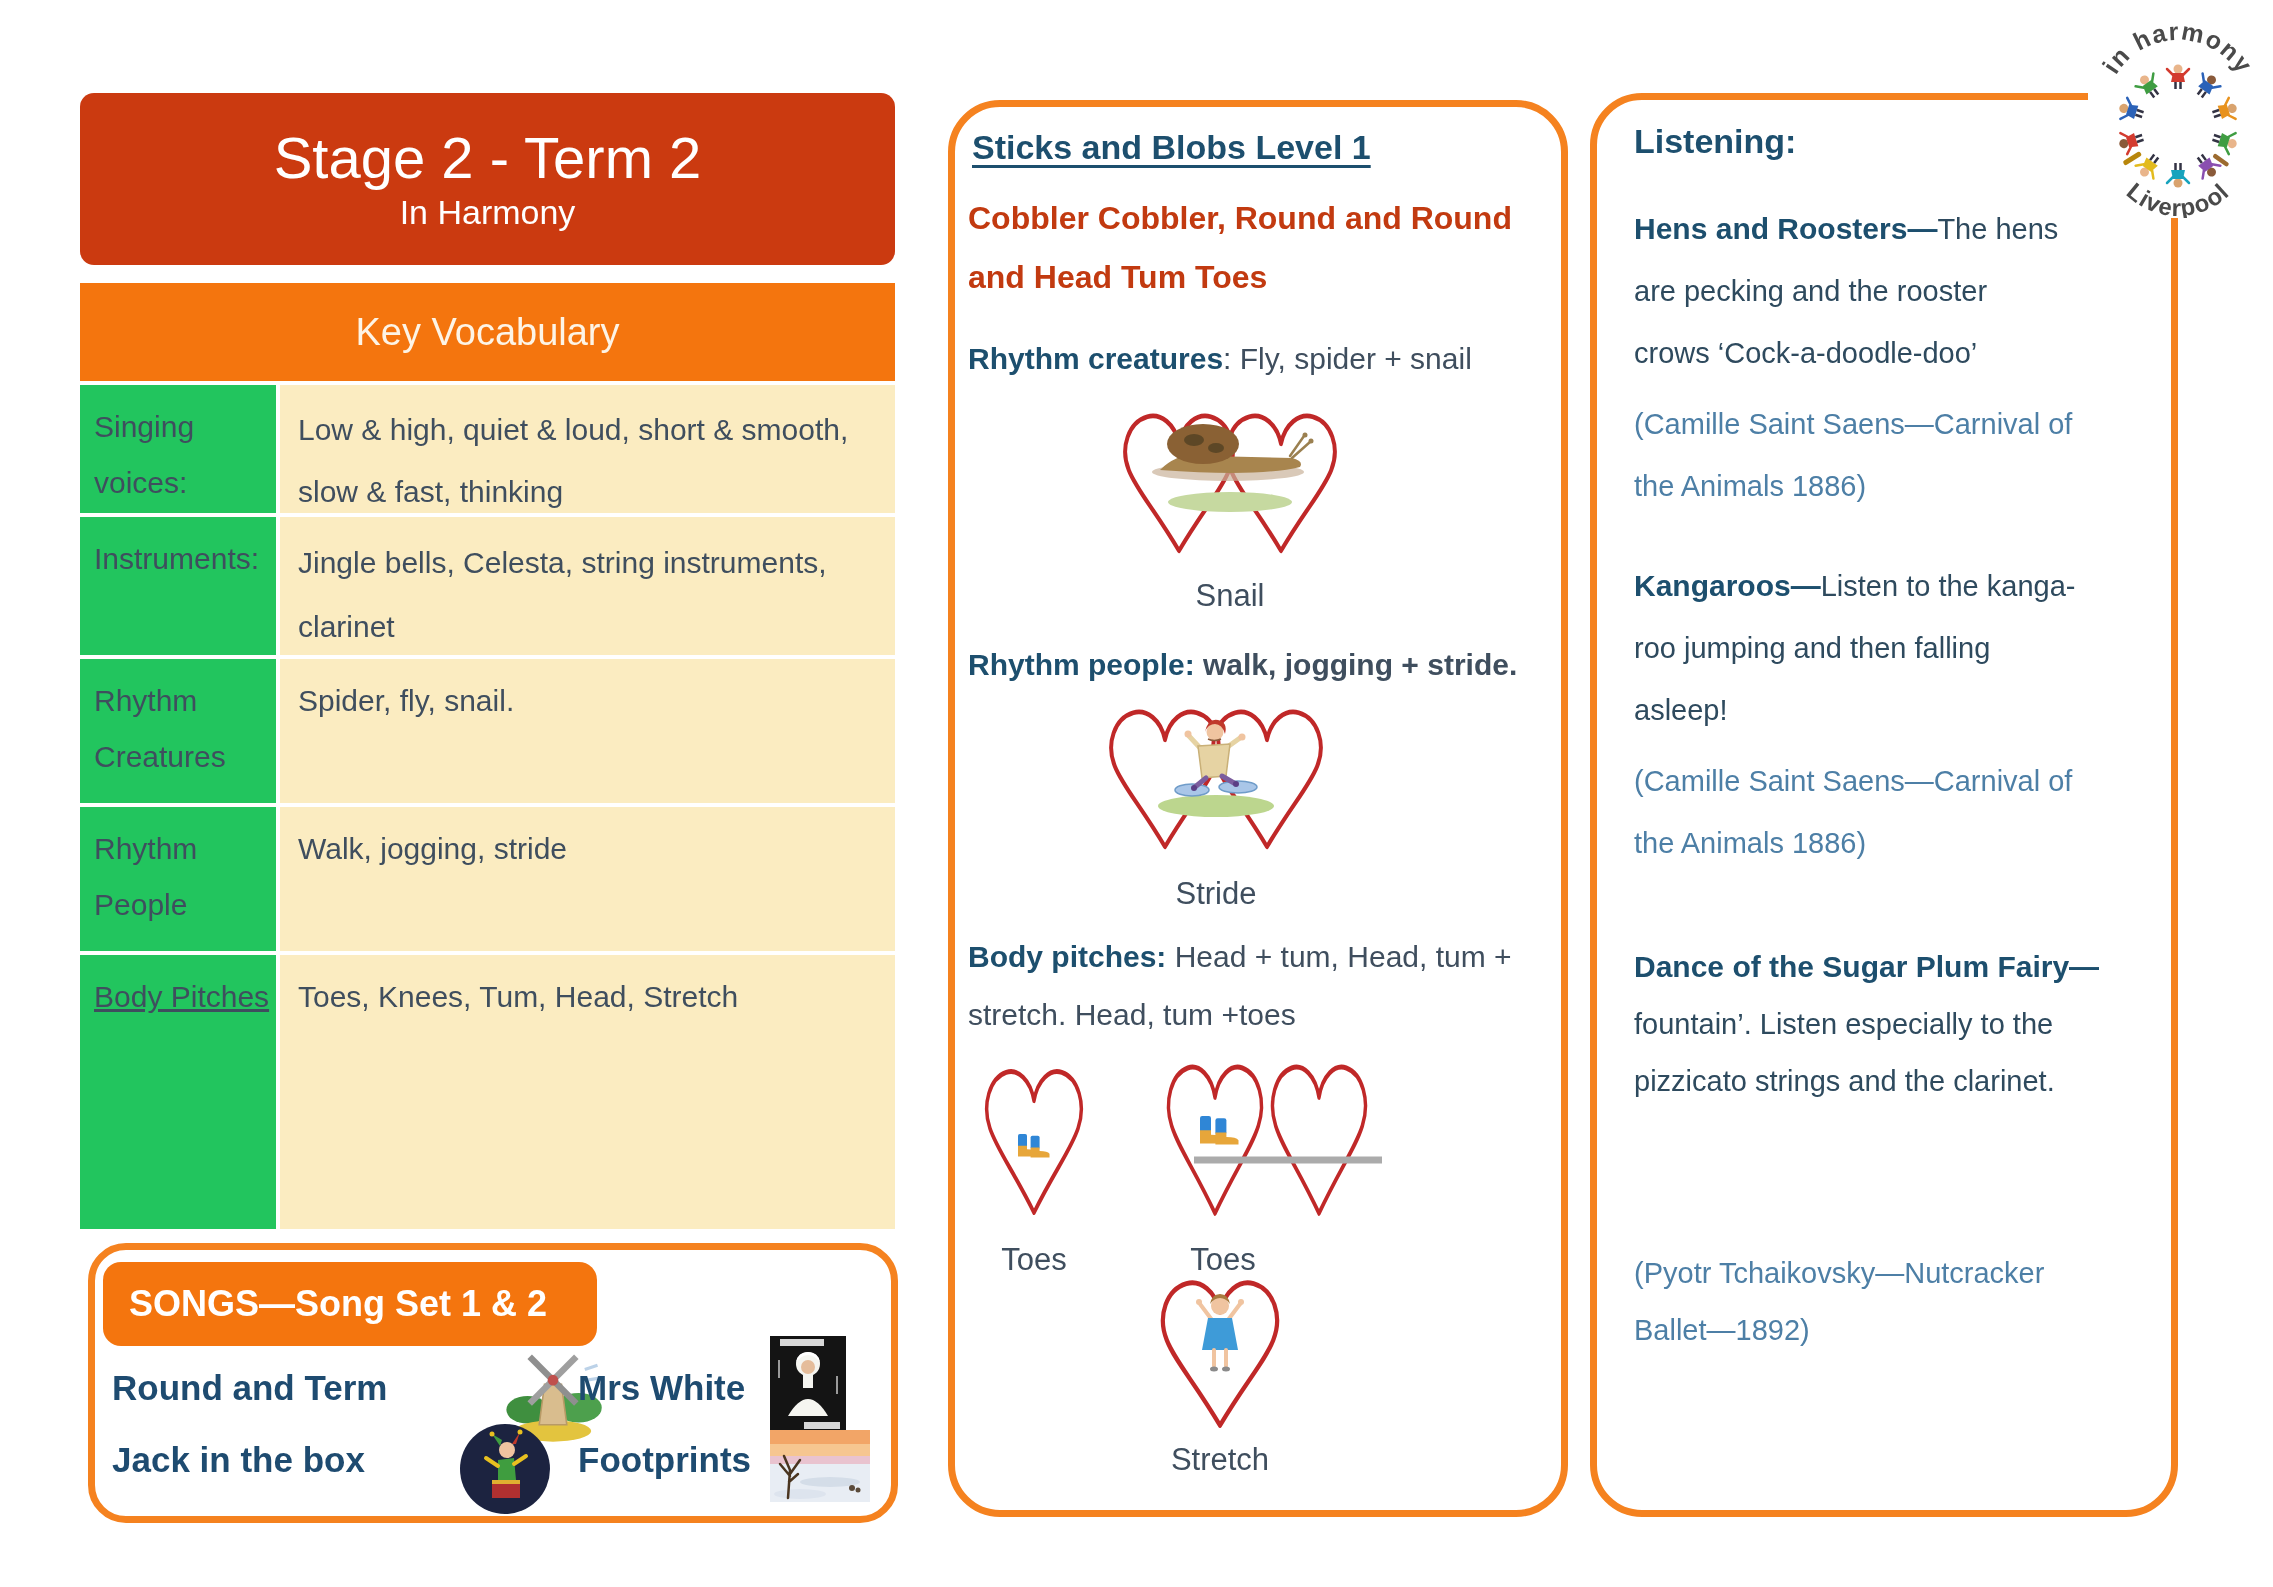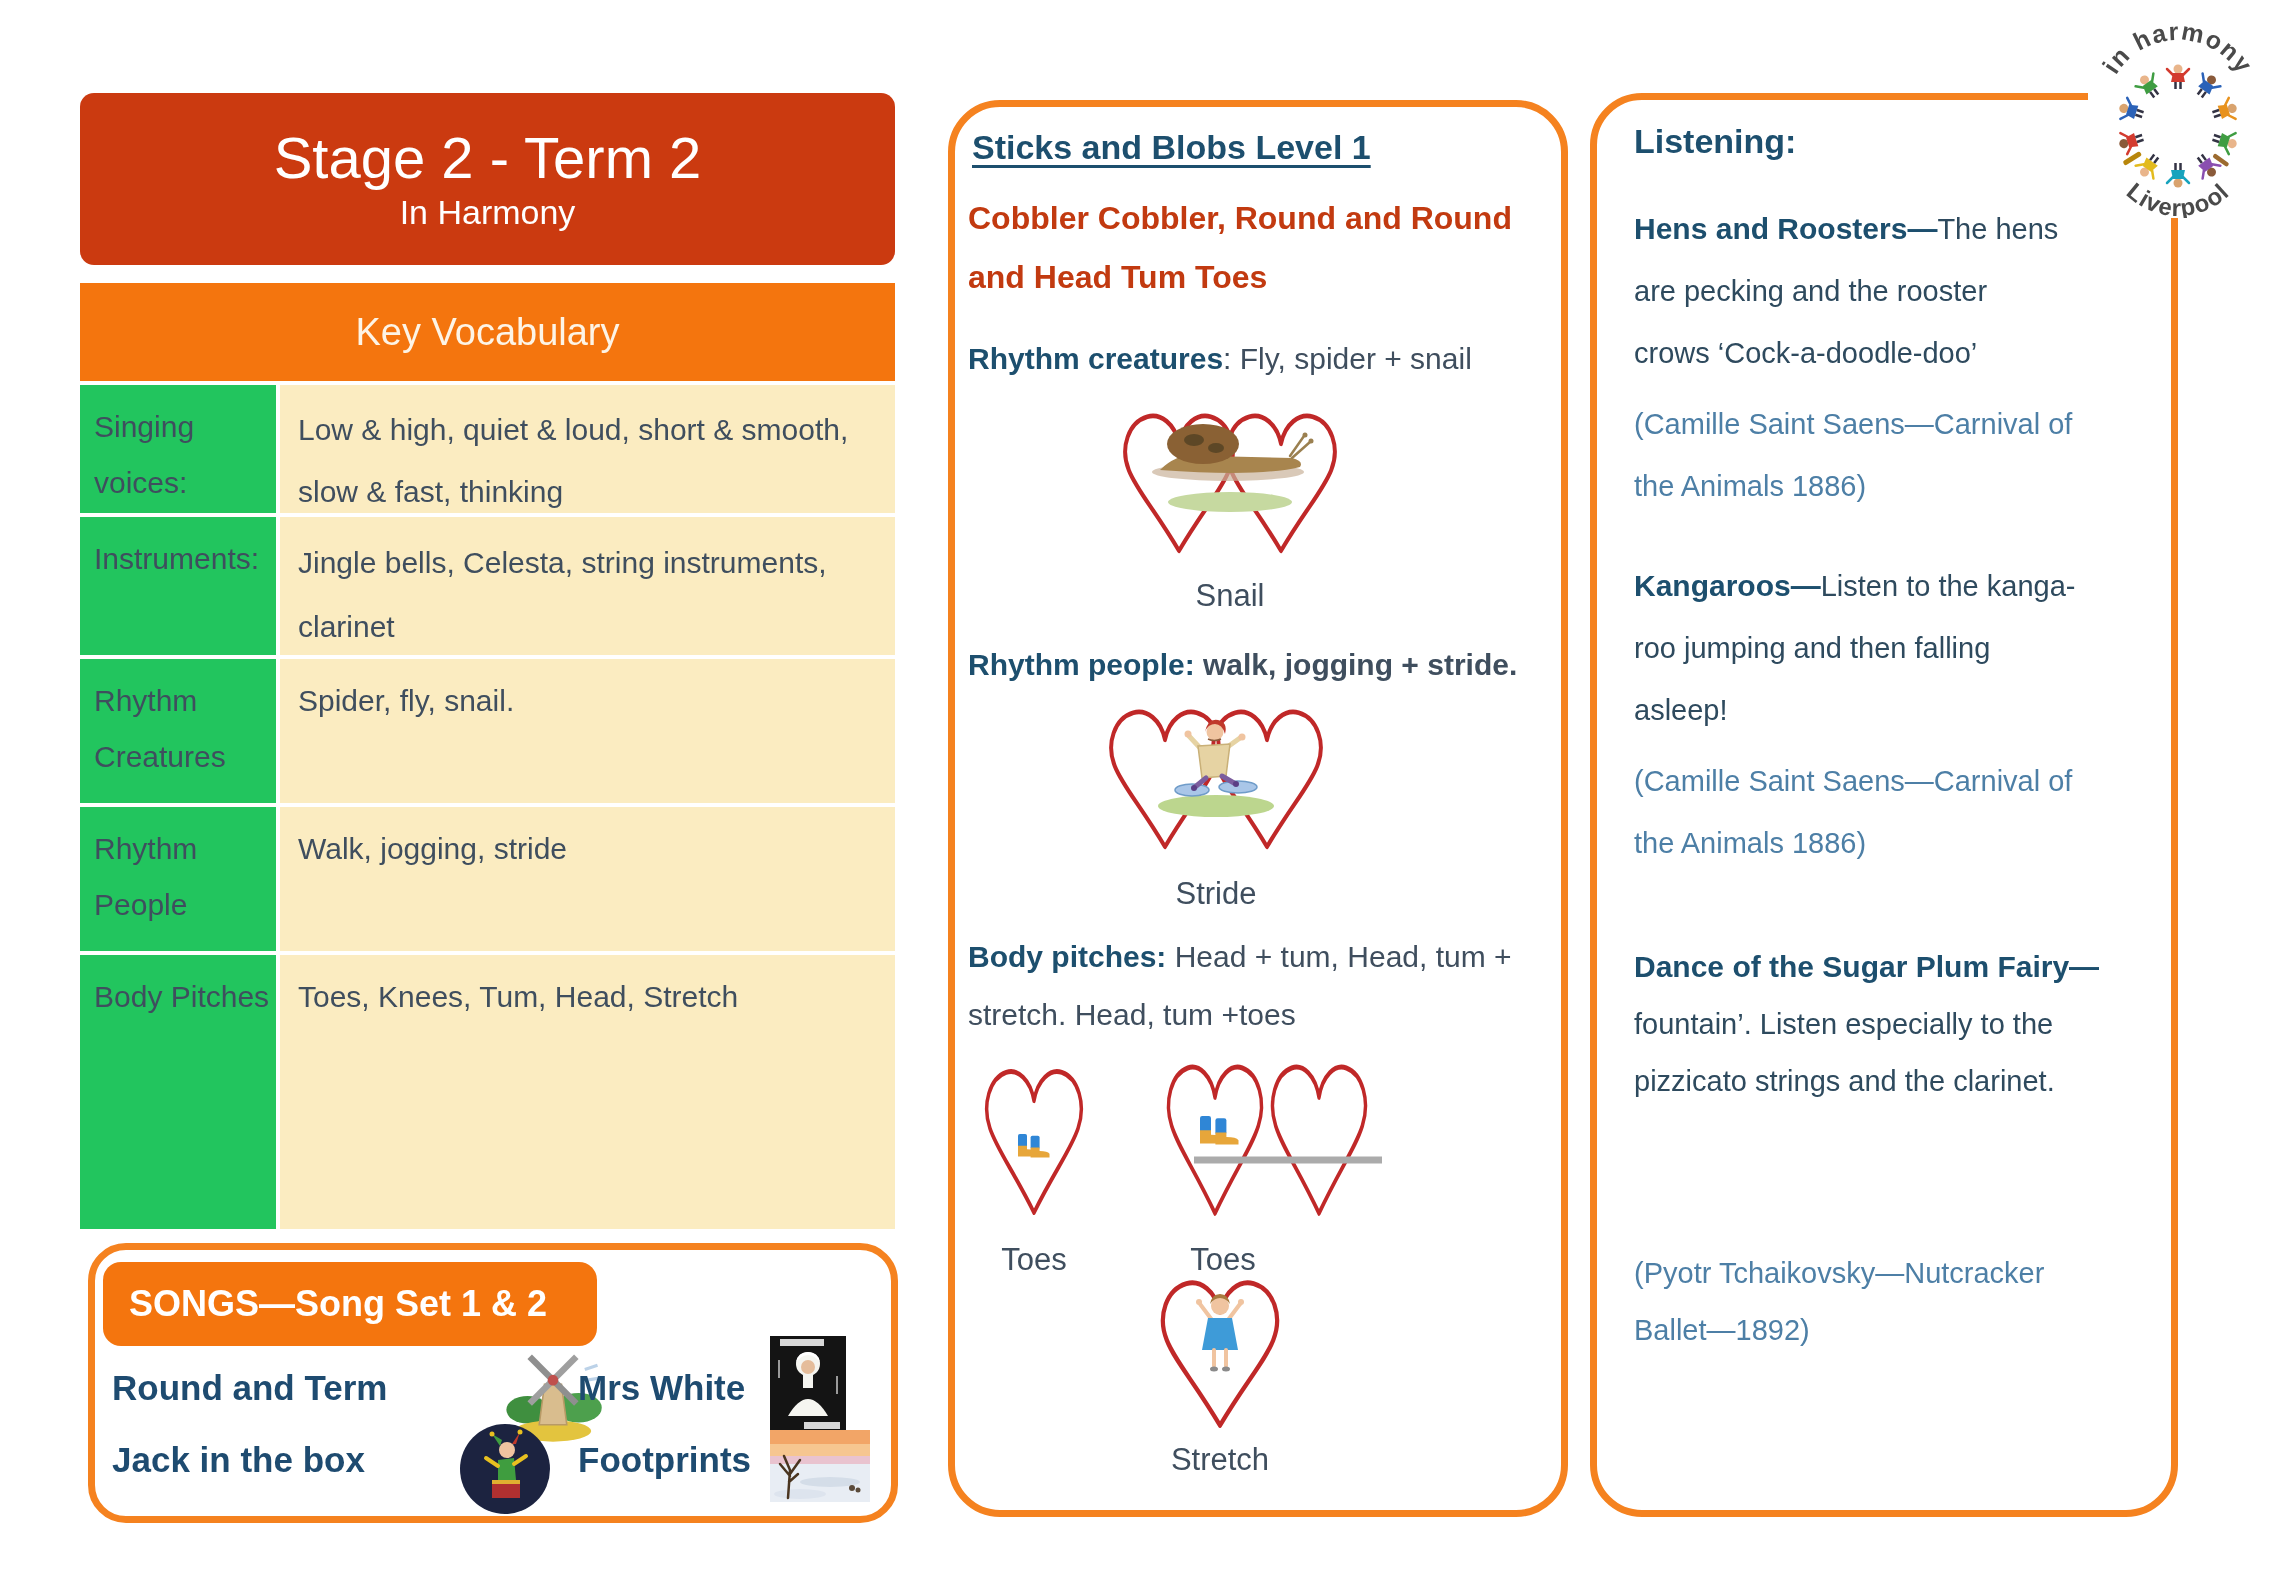--- a/index.html
+++ b/index.html
@@ -76,21 +76,21 @@
 
 <div class="abs term-cell" style="top:517px;height:138px;">Instruments:</div>
 <div class="abs def-cell" style="top:517px;height:138px;line-height:64px;">Jingle bells, Celesta, string instruments, clarinet</div>
 
 <div class="abs term-cell" style="top:659px;height:144px;">Rhythm Creatures</div>
 <div class="abs def-cell" style="top:659px;height:144px;">Spider, fly, snail.</div>
 
 <div class="abs term-cell" style="top:807px;height:144px;">Rhythm People</div>
 <div class="abs def-cell" style="top:807px;height:144px;">Walk, jogging, stride</div>
 
-<div class="abs term-cell" style="top:955px;height:274px;">Body Pitches</div>
+<div class="abs term-cell" style="top:955px;height:274px;text-decoration:underline;">Body Pitches</div>
 <div class="abs def-cell" style="top:955px;height:274px;">Toes, Knees, Tum, Head, Stretch</div>
 
 <div class="abs songs-box"></div>
 <div class="abs songs-pill">SONGS—Song Set 1 &amp; 2</div>
 
 <div class="abs song-title" style="left:112px;top:1368px;">Round and Term</div>
 <svg class="abs" style="left:500px;top:1346px;" width="106" height="98" viewBox="0 0 100 92">
   <ellipse cx="26" cy="60" rx="20" ry="13" fill="#3f8f3f"></ellipse>
   <ellipse cx="74" cy="58" rx="22" ry="14" fill="#4da04d"></ellipse>
   <ellipse cx="50" cy="80" rx="36" ry="10" fill="#e3c43e"></ellipse>

